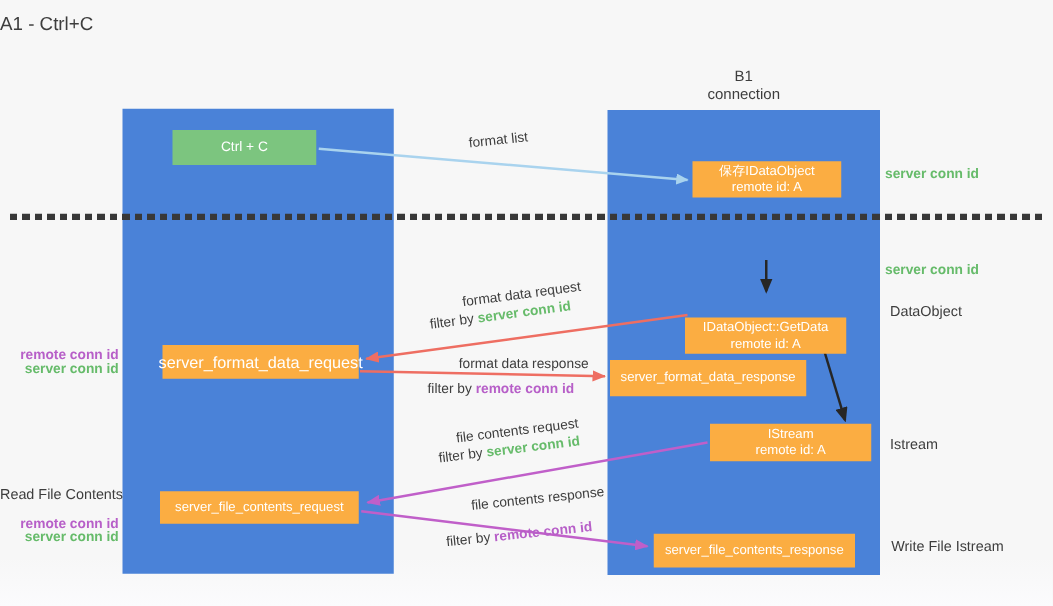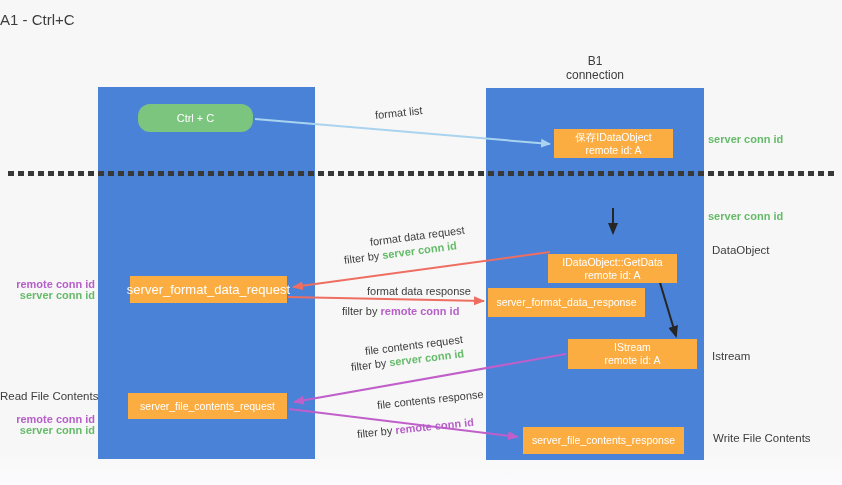--- a/index.html
+++ b/index.html
@@ -64,21 +64,21 @@
     </defs>
     <line x1="255" y1="119" x2="550" y2="144" stroke="#a9d3ee" stroke-width="2" marker-end="url(#m-blue)"></line>
     <line x1="613" y1="208" x2="613" y2="233" stroke="#262626" stroke-width="2" marker-end="url(#m-black)"></line>
     <line x1="550" y1="252" x2="293" y2="287" stroke="#ee6e62" stroke-width="2" marker-end="url(#m-red)"></line>
     <line x1="288" y1="297" x2="484" y2="301" stroke="#ee6e62" stroke-width="2" marker-end="url(#m-red)"></line>
     <line x1="655" y1="266" x2="676" y2="336" stroke="#262626" stroke-width="2" marker-end="url(#m-black)"></line>
     <line x1="566" y1="354" x2="294" y2="402" stroke="#c05fc9" stroke-width="2" marker-end="url(#m-mag)"></line>
     <line x1="289" y1="409" x2="518" y2="437" stroke="#c05fc9" stroke-width="2" marker-end="url(#m-mag)"></line>
   </svg>
 
-  <div class="node green" style="left:138px;top:104px;width:115px;height:28px;border-radius:12px;">
+  <div class="node green" style="left:138px;top:104px;width:115px;height:28px;">
     <span>Ctrl + C</span>
   </div>
 
   <div class="node orange" style="left:554px;top:129px;width:119px;height:29px;font-size:10.5px;">
     <span>保存IDataObject</span>
     <span>remote id: A</span>
   </div>
 
 
   <div class="node orange" style="left:548px;top:237px;width:129px;height:29px;font-size:10.5px;margin-top:17px;">
@@ -104,21 +104,21 @@
   </div>
 
   <div class="node orange" style="left:523px;top:427px;width:161px;height:27px;font-size:10.5px;">
     <span>server_file_contents_response</span>
   </div>
 
   <div class="slabel green-t" style="left:708px;top:134px;">server conn id</div>
   <div class="slabel green-t" style="left:708px;top:211px;">server conn id</div>
   <div class="slabel dark-t" style="left:712px;top:245px;font-size:11.5px;">DataObject</div>
   <div class="slabel dark-t" style="left:712px;top:351px;font-size:11.5px;">Istream</div>
-  <div class="slabel dark-t" style="left:713px;top:433px;font-size:11.5px;">Write File Contents</div>
+  <div class="slabel dark-t" style="left:713px;top:433px;font-size:11.5px;">Write File Istream</div>
 
   <div class="slabel leftcol-labels" style="left:0;top:279px;width:95px;">
     <div class="purple-t">remote conn id</div>
     <div class="green-t">server conn id</div>
   </div>
   <div class="slabel leftcol-labels dark-t" style="left:0;top:391px;width:91px;font-size:11.5px;">Read File Contents</div>
   <div class="slabel leftcol-labels" style="left:0;top:414px;width:95px;">
     <div class="purple-t">remote conn id</div>
     <div class="green-t">server conn id</div>
   </div>

